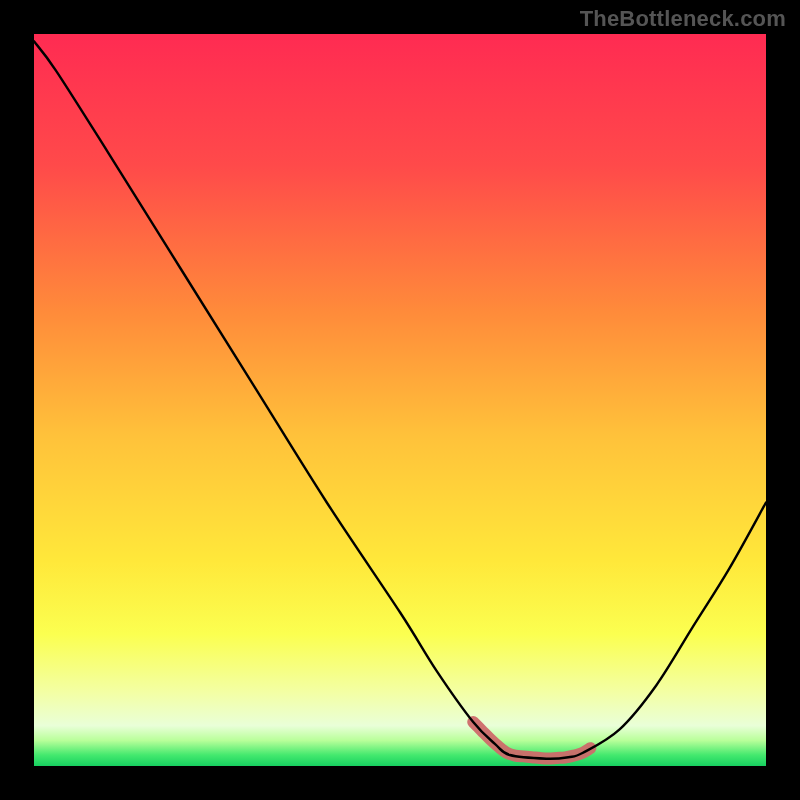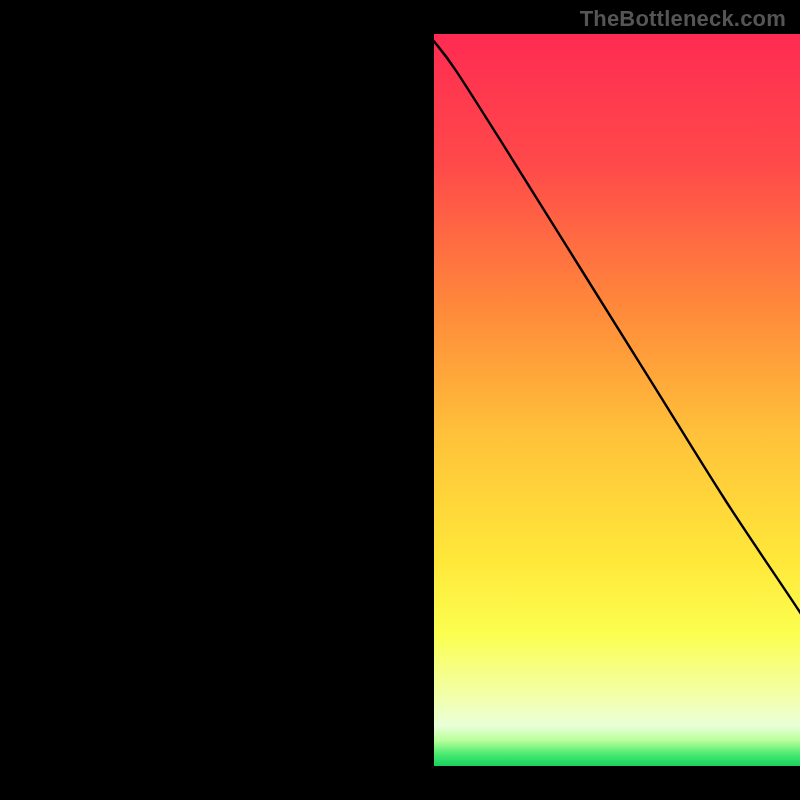--- a/index.html
+++ b/index.html
@@ -9,21 +9,20 @@
     height: 800px;
     background: #000;
     font-family: Arial, Helvetica, sans-serif;
     overflow: hidden;
   }
   #wrap {
     position: relative;
     width: 800px;
     height: 800px;
     background: #000;
-    text-align: center;
   }
   #watermark {
     position: absolute;
     top: 6px;
     right: 14px;
     color: #555;
     font-size: 22px;
     font-weight: 600;
     letter-spacing: 0.2px;
     z-index: 4;

